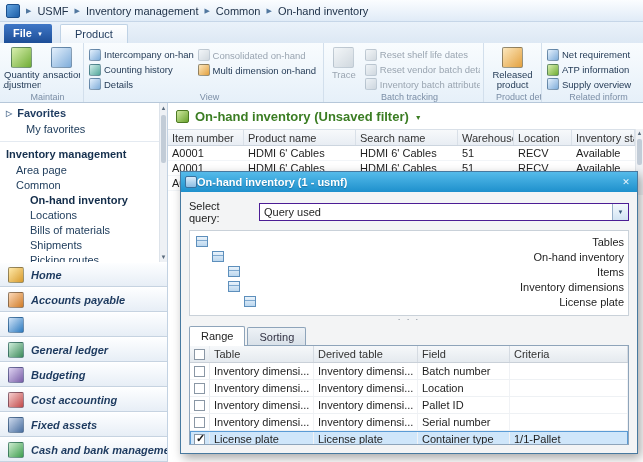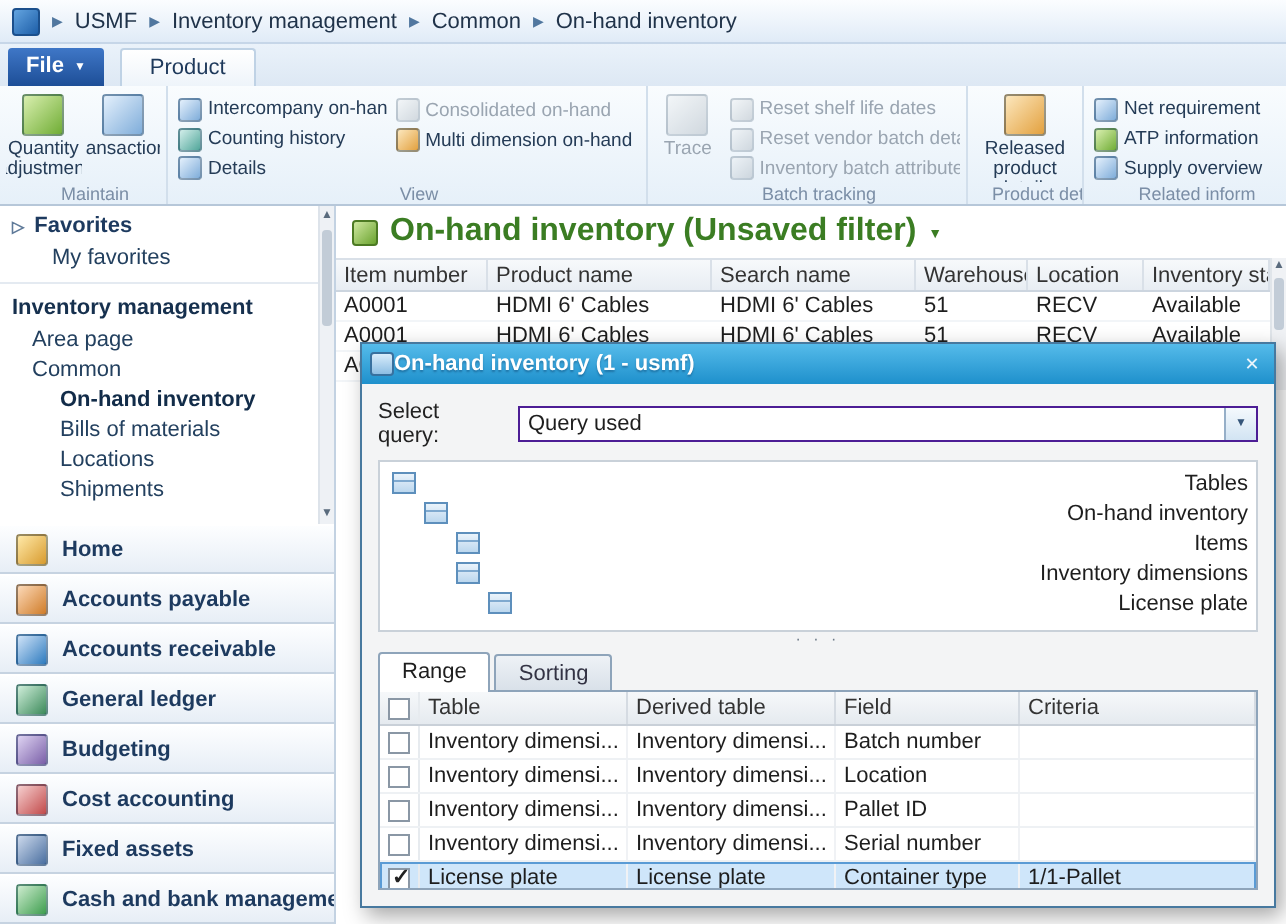--- a/index.html
+++ b/index.html
@@ -45,37 +45,37 @@
   .favitem{padding:2px 6px 2px 26px;color:#23405f;cursor:pointer;}
   .sep{border-top:1px solid #e4eaf1;margin:4px 0 3px 0;}
   .modtitle{padding:3px 6px;font-weight:bold;color:#16304e;}
   .moditem{height:15px;line-height:15px;color:#23405f;white-space:nowrap;overflow:hidden;cursor:pointer;}
   .mind1{padding-left:16px;}
   .mind2{padding-left:30px;}
   .moditem.current{font-weight:bold;color:#122c49;}
   .sbscroll{position:absolute;right:0;top:0;width:8px;bottom:0;background:#eef1f5;border-left:1px solid #dde3ea;}
   .sbscroll .thumb{position:absolute;left:1px;right:1px;top:12px;height:48px;background:#c2ccd7;border-radius:2px;}
   .sbscroll .sarr{position:absolute;left:0;right:0;text-align:center;font-size:6px;color:#5a6b7d;}
-  .navstack{flex:0 0 auto;}
+  .navstack{flex:0 0 auto;font-style:italic;}
   .navbtn{height:25px;display:flex;align-items:center;gap:7px;padding:0 8px;background:linear-gradient(#fdfeff,#e7eef6);border-top:1px solid #ffffff;border-bottom:1px solid #c6d3e1;font-weight:bold;color:#1d3a5f;cursor:pointer;white-space:nowrap;overflow:hidden;}
   .navic{width:16px;height:16px;border-radius:2px;border:1px solid rgba(30,60,90,.4);flex:0 0 auto;}
   .nv-home{background:linear-gradient(135deg,#ffe9a8,#d89b2e);}
   .nv-ap{background:linear-gradient(135deg,#fcd9b8,#d07c28);}
   .nv-ar{background:linear-gradient(135deg,#cfe3f8,#2e7bbf);}
   .nv-gl{background:linear-gradient(135deg,#cfeeda,#3c8a5a);}
   .nv-bud{background:linear-gradient(135deg,#ded3f2,#7a5fa8);}
   .nv-cost{background:linear-gradient(135deg,#f6cfcf,#c24a4a);}
   .nv-fa{background:linear-gradient(135deg,#ccd9ec,#4a6fa0);}
   .nv-cash{background:linear-gradient(135deg,#cdeccf,#3e9e4e);}
 
   
   .main{position:absolute;left:168px;top:103px;right:0;bottom:0;background:#fff;z-index:1;}
   .mhead{display:flex;align-items:center;gap:6px;height:26px;padding:0 8px;}
   .mheadico{width:13px;height:13px;border-radius:2px;border:1px solid #4c7a23;background:linear-gradient(135deg,#cfe8a0,#6aa32e);}
-  .mheadtxt{color:#3b7d23;font-size:16px;font-weight:bold;}
+  .mheadtxt{color:#3b7d23;font-size:13px;font-weight:bold;}
   .mheadarr{font-size:7px;color:#3b7d23;margin-top:2px;}
   .grid{position:absolute;left:0;top:26px;right:8px;}
   .ghead{display:flex;height:17px;background:linear-gradient(#f7f9fb,#e8edf3);border-top:1px solid #d9e0e8;border-bottom:1px solid #ccd5df;}
   .gh{padding:2px 4px;border-right:1px solid #d9e0e8;color:#333;overflow:hidden;white-space:nowrap;display:flex;align-items:center;gap:20px;}
   .sortasc::after{content:"▲";font-size:6px;color:#6a7c90;}
   .grow{display:flex;height:15px;border-bottom:1px solid #f2f5f8;align-items:center;}
   .gc{padding:0 4px;overflow:hidden;white-space:nowrap;}
   .c-item{width:76px;}.c-prod{width:112px;}.c-search{width:102px;}.c-wh{width:56px;}.c-loc{width:58px;}.c-stat{flex:1;}
   .mscroll{position:absolute;right:0;top:26px;width:8px;height:66px;background:#f0f2f5;border-left:1px solid #e0e5ea;}
   .mscroll .thumb{position:absolute;left:1px;right:1px;top:10px;height:26px;background:#c2ccd7;border-radius:2px;}
@@ -238,41 +238,41 @@
       <div class="favhdr">
         <span class="tri">▷</span>
         <span>Favorites</span>
       </div>
       <div class="favitem">My favorites</div>
       <div class="sep"></div>
       <div class="modtitle">Inventory management</div>
       <div class="moditem mind1">Area page</div>
       <div class="moditem mind1">Common</div>
       <div class="moditem mind2 current">On-hand inventory</div>
+      <div class="moditem mind2">Locations</div>
       <div class="moditem mind2">Bills of materials</div>
-      <div class="moditem mind2">Locations</div>
       <div class="moditem mind2">Shipments</div>
+      <div class="moditem mind2">Picking routes</div>
       <div class="sbscroll">
         <span class="sarr" style="top:2px;">▲</span>
         <span class="thumb"></span>
         <span class="sarr" style="bottom:2px;">▼</span>
       </div>
     </div>
     <div class="navstack">
       <div class="navbtn">
         <span class="navic nv-home"></span>
         <span>Home</span>
       </div>
       <div class="navbtn">
         <span class="navic nv-ap"></span>
         <span>Accounts payable</span>
       </div>
       <div class="navbtn">
         <span class="navic nv-ar"></span>
-        <span>Accounts receivable</span>
       </div>
       <div class="navbtn">
         <span class="navic nv-gl"></span>
         <span>General ledger</span>
       </div>
       <div class="navbtn">
         <span class="navic nv-bud"></span>
         <span>Budgeting</span>
       </div>
       <div class="navbtn">

